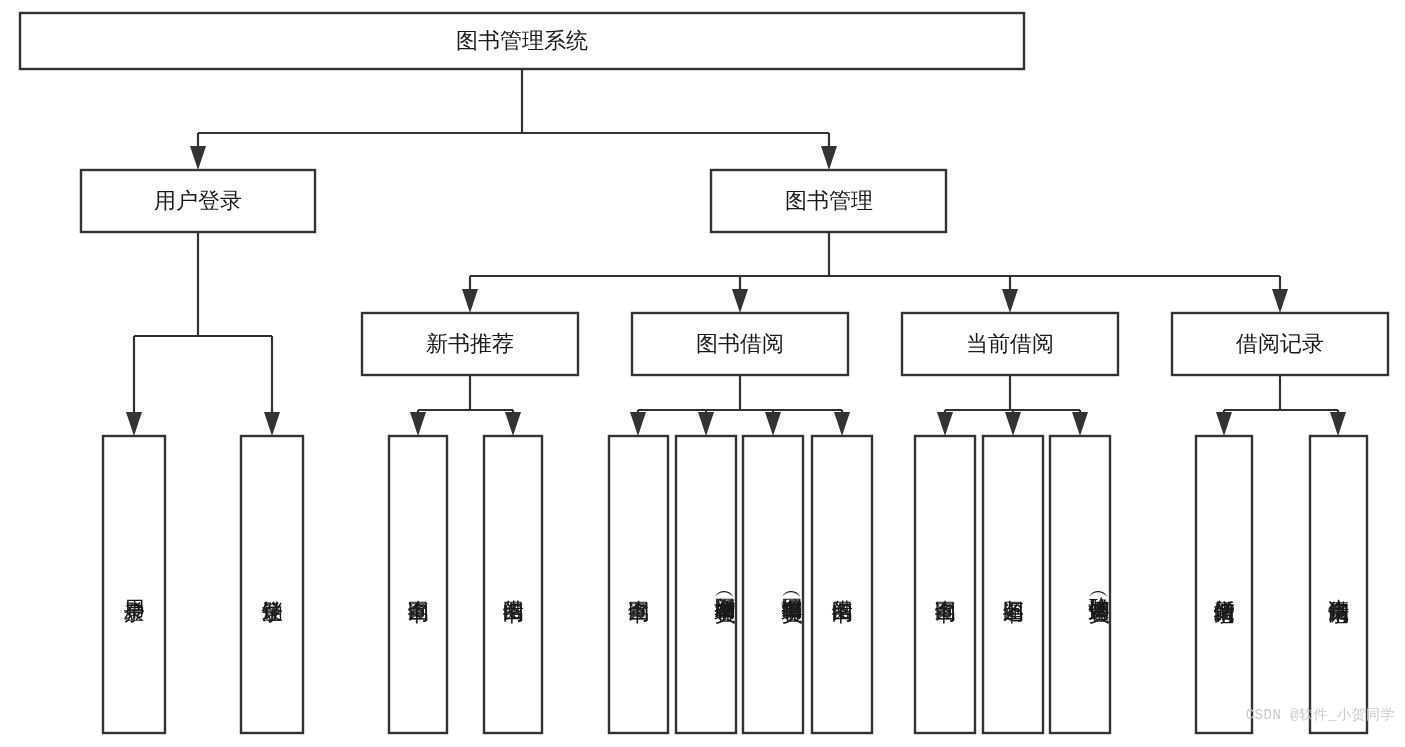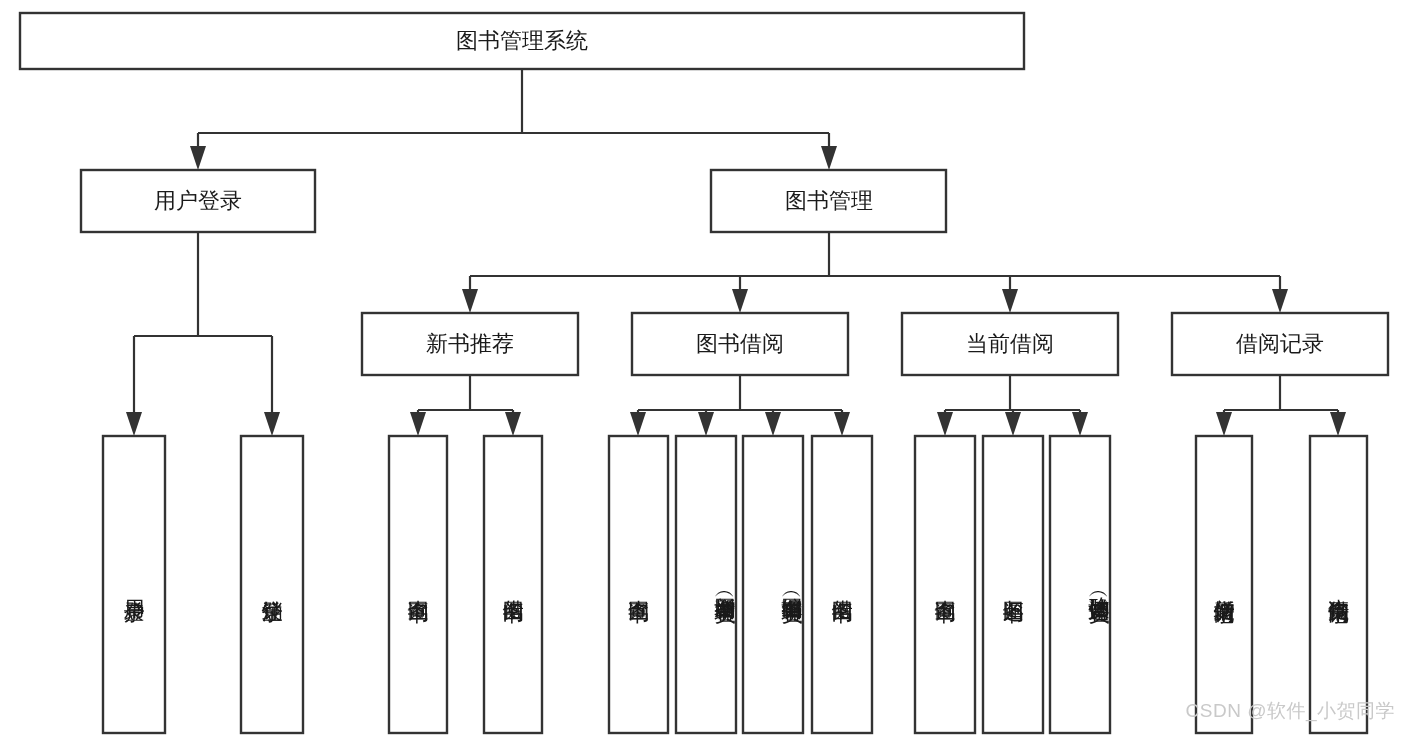--- a/index.html
+++ b/index.html
@@ -47,22 +47,22 @@
     font-family: "Liberation Sans", "DejaVu Sans", sans-serif;
     font-size: 22px;
     fill: #1a1a1a;
     text-anchor: middle;
     dominant-baseline: middle;
   }
   .watermark-text {
     position: absolute;
     right: 10px;
     bottom: 6px;
-    font-family: Liberation Sans, sans-serif;
-    font-size: 19px;
+    font-family: Liberation Mono, monospace;
+    font-size: 14px;
     color: #c9c9c9;
     letter-spacing: 0.5px;
     white-space: nowrap;
     user-select: none;
   }
   
   .leaf-label {
     position: absolute;
     writing-mode: vertical-rl;
     text-orientation: upright;

